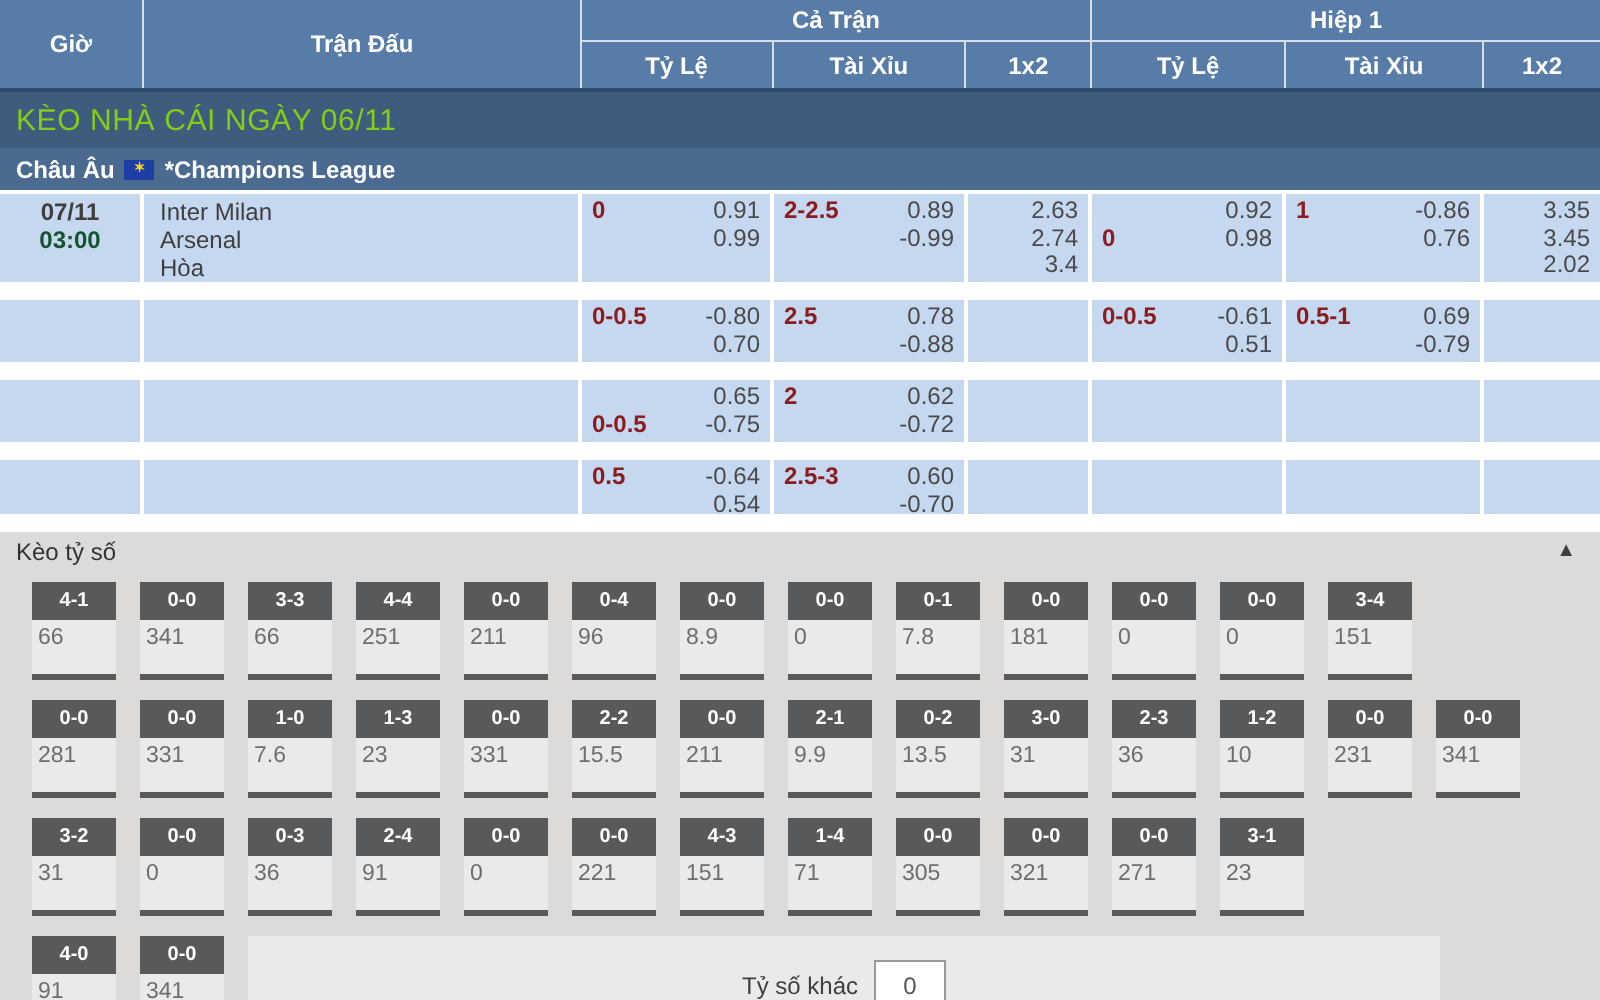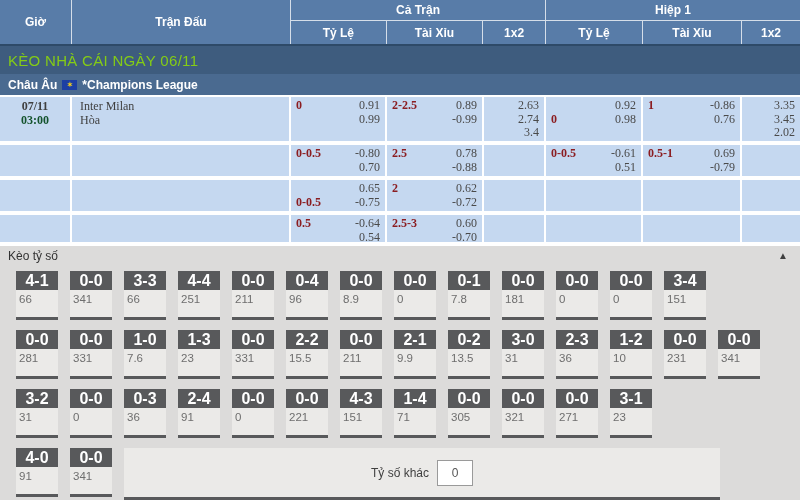--- a/index.html
+++ b/index.html
@@ -24,42 +24,42 @@
   
   .banner { height:30px; background:#3e5c7e; border-top:2px solid #2e4a68; color:#84cc16;
             font-size:15px; display:flex; align-items:center; padding-left:8px; letter-spacing:.3px; }
   .league { height:21px; background:#4a6a90; color:#fff; font-weight:bold; font-size:12px;
             display:flex; align-items:center; gap:5px; padding-left:8px; }
   .flag { width:15px; height:10px; background:#1d3fa3; display:inline-flex; align-items:center;
           justify-content:center; color:#ffd617; font-size:7px; line-height:10px; }
 
   
   .odds { background:#fff; padding-top:2px; }
-  .orow { display:flex; margin-bottom:4px;font-family:Liberation Serif, serif; }
+  .orow { display:flex; margin-bottom:9px; }
   .ocell { background:#c5d8f0; border-right:2px solid #fff; padding:2px 5px; font-size:12px;
            color:#4a4a4a; display:flex; flex-direction:column; }
   .ocell:last-child { border-right:none; }
   .tall .ocell { height:44px; } .short .ocell { height:31px; } .short2 .ocell { height:27px; }
   .oline { display:flex; justify-content:space-between; line-height:13.5px; min-height:13.5px; }
   .hdp { color:#8b1d21; font-weight:bold; }
   .odd-val { margin-left:auto; }
   .timecell { align-items:center; text-align:center; }
   .date { color:#3f3f3f; font-weight:bold; line-height:14px; }
   .time { color:#14532d; font-weight:bold; line-height:14px; }
   .matchcell { padding-left:8px; }
   .teamline { line-height:14px; color:#3f3f3f; }
 
   
   .score-section { background:#dcdbda; height:265px; margin-top:1px; }
   .sec-head { height:19px; display:flex; align-items:center; padding:0 12px 0 8px; font-size:12px; color:#333; }
   .arrow { margin-left:auto; color:#3f3f3f; font-size:10px; cursor:pointer; }
   .grid { padding:6px 0 0 16px; }
   .srow { display:flex; margin-bottom:10px; }
   .sbox { width:42px; margin-right:12px; }
-  .shead { height:19px; background:#58595b; color:#fff; font-size:16px; font-weight:bold;
+  .shead { height:19px; background:#58595b; color:#fff; font-size:10px; font-weight:bold;
            text-align:center; line-height:19px; }
   .sval { height:30px; background:#ebeae8; border-bottom:3px solid #58595b; font-size:11.5px;
           color:#6e6e6e; padding:3px 0 0 3px; }
   .other-box { height:52px; width:596px; background:#ebeae8; border-bottom:3px solid #58595b;
                display:flex; align-items:center; justify-content:center; gap:8px; font-size:12px; color:#3f3f3f; }
   .other-input { width:36px; height:26px; background:#fff; border:1px solid #9a9a9a; text-align:center;
                  line-height:24px; color:#555; font-size:12px; }
 </style>
 </head>
 <body>
@@ -96,20 +96,21 @@
   </div>
 
   <div class="odds" id="odds-rows">
       <div class="orow tall">
         <div class="ocell c-time timecell">
           <div class="date">07/11</div>
           <div class="time">03:00</div>
         </div>
         <div class="ocell c-match matchcell">
           <div class="teamline">Inter Milan</div>
+          <div class="teamline">Arsenal</div>
           <div class="teamline">Hòa</div>
         </div>
         <div class="ocell w-hdp1">
           <div class="oline">
             <span class="hdp">0</span>
             <span class="odd-val">0.91</span>
           </div>
           <div class="oline">
             <span class="hdp"></span>
             <span class="odd-val">0.99</span>

